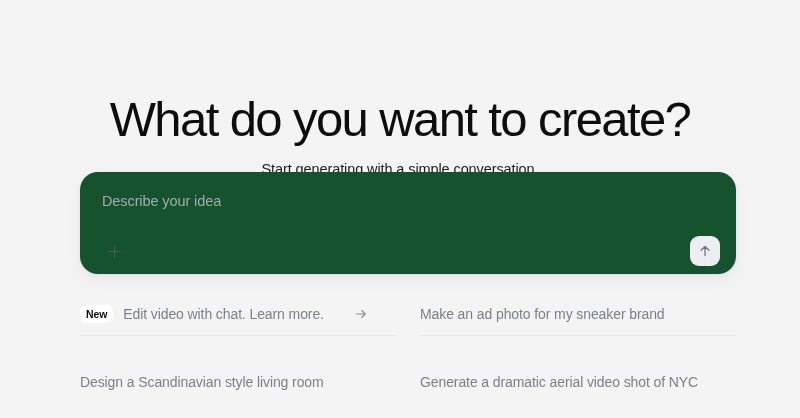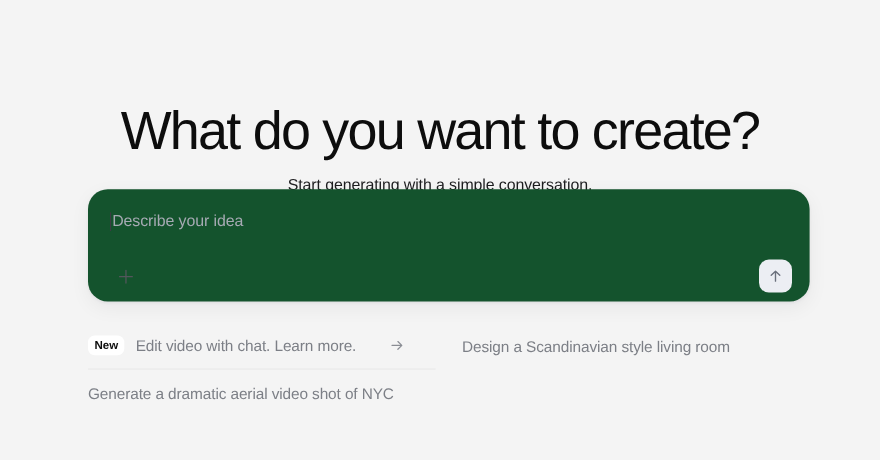--- a/index.html
+++ b/index.html
@@ -128,20 +128,21 @@
   
   .suggestions {
     position: absolute;
     left: 80px;
     top: 293px;
     width: 656px;
     display: grid;
     grid-template-columns: 1fr 1fr;
     column-gap: 24px;
     row-gap: 0;
+    gap: 24px;
   }
 
   .suggestion {
     position: relative;
     height: 43px;
     display: flex;
     align-items: center;
     cursor: pointer;
     box-sizing: border-box;
     padding-right: 4px;
@@ -223,20 +224,23 @@
     <div class="suggestion row-top">
       <span class="badge">New</span>
       <span class="suggestion-label">Edit video with chat. Learn more.</span>
       <span class="arrow-icon">
         <svg width="14" height="14" viewBox="0 0 14 14" fill="none">
           <path d="M2.4 7 H11.2 M7.7 3.5 L11.3 7 L7.7 10.5" stroke="#8a8d94" stroke-width="1.1" stroke-linecap="round" stroke-linejoin="round"></path>
         </svg>
       </span>
     </div>
 
+    <div class="suggestion row-top">
+      <span class="suggestion-label">Make an ad photo for my sneaker brand</span>
+    </div>
 
     <div class="suggestion">
       <span class="suggestion-label">Design a Scandinavian style living room</span>
     </div>
 
     <div class="suggestion">
       <span class="suggestion-label">Generate a dramatic aerial video shot of NYC</span>
     </div>
 
   </div>

